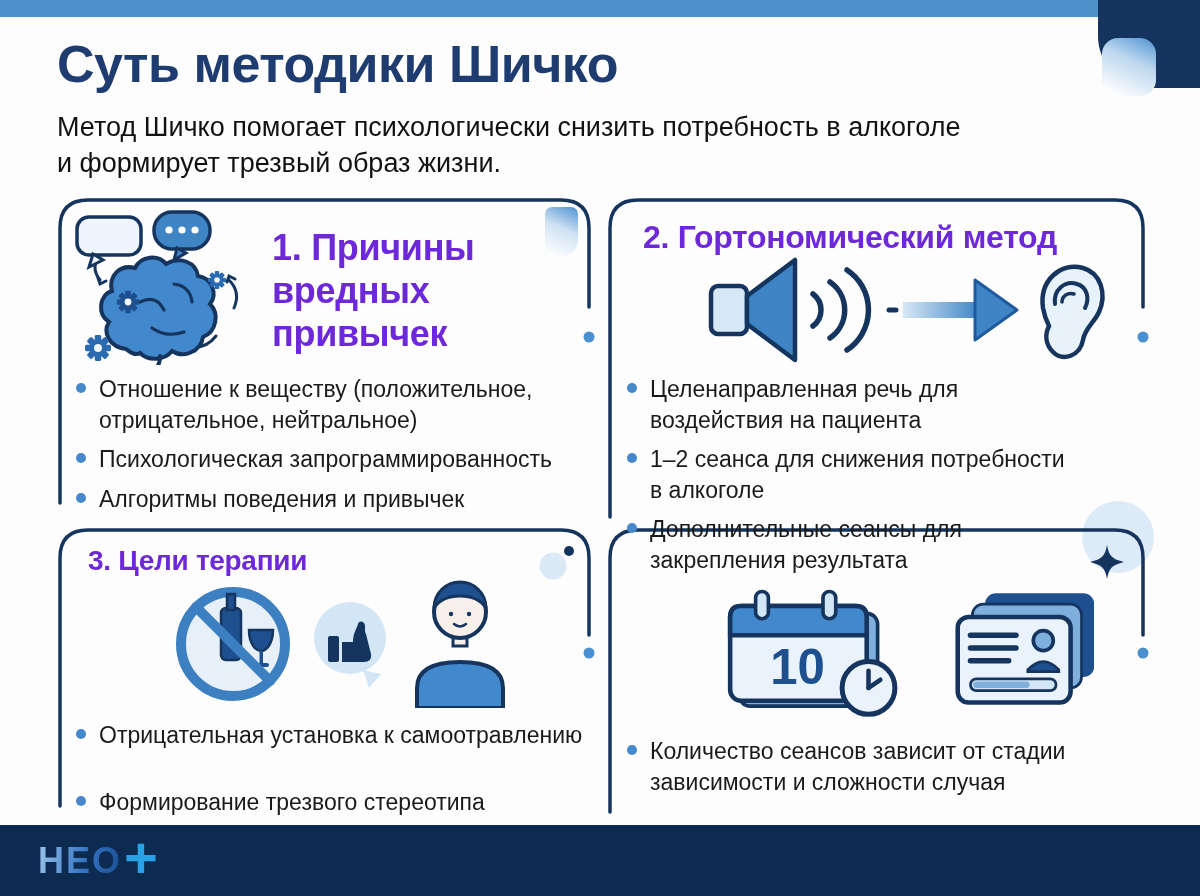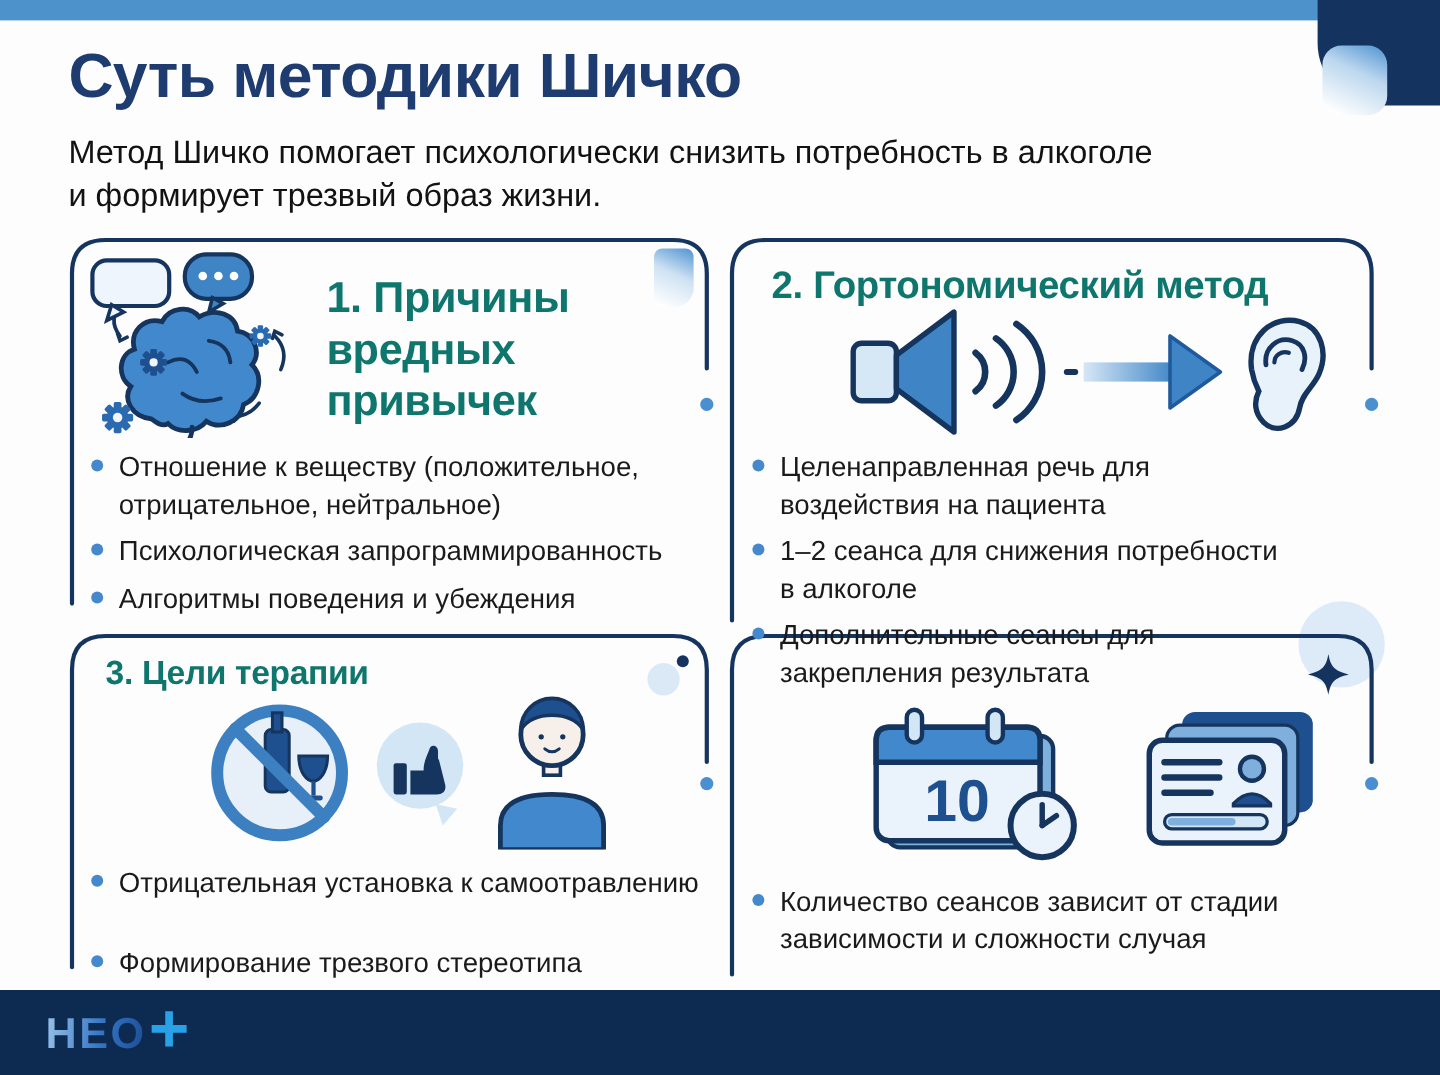--- a/index.html
+++ b/index.html
@@ -9,21 +9,21 @@
 
   .topbar{left:0;top:0;width:1200px;height:17px;background:#4e92cc;}
   .corner-blob{right:-14px;top:-16px;width:116px;height:104px;background:#14345f;border-radius:0 0 0 52px;}
   .corner-grad{left:1102px;top:38px;width:54px;height:58px;border-radius:16px;
                background:linear-gradient(205deg,#4f92d2 0%,#bcd7ee 40%,#ffffff 92%);}
 
   .page-title{left:57px;top:34px;font-size:52px;font-weight:800;color:#1e3c6f;letter-spacing:-0.5px;}
   .page-subtitle{left:57px;top:110px;width:1030px;font-size:27px;line-height:1.33;color:#121212;}
 
   .card{position:absolute;}
-  .card-title{position:absolute;font-weight:800;color:#0f766e;line-height:1.2;letter-spacing:-0.3px;}
+  .card-title{position:absolute;font-weight:800;color:#6d28d9;line-height:1.2;letter-spacing:-0.3px;}
   .bullets{position:absolute;display:flex;flex-direction:column;gap:9px;}
   .bullet{display:flex;align-items:flex-start;gap:13px;}
   .bullet .dot{flex:0 0 auto;width:10px;height:10px;border-radius:50%;background:#4688cc;margin-top:9px;}
   .bullet .txt{font-size:23px;line-height:1.33;color:#1a1a1a;}
 
   .deco-sq{left:545px;top:207px;width:33px;height:49px;border-radius:7px 7px 16px 7px;
            background:linear-gradient(205deg,#4f92d2 0%,#cfe2f3 45%,#ffffff 95%);}
 
   .footer{left:0;top:825px;width:1200px;height:71px;background:#0d2b50;display:flex;align-items:center;}
   .logo{margin-left:38px;display:flex;align-items:center;line-height:1;}
@@ -116,21 +116,21 @@
       <div class="bullet">
           <span class="dot"></span>
           <span class="txt">Отношение к веществу (положительное, отрицательное, нейтральное)</span>
         </div>
       <div class="bullet">
           <span class="dot"></span>
           <span class="txt">Психологическая запрограммированность</span>
         </div>
       <div class="bullet">
           <span class="dot"></span>
-          <span class="txt">Алгоритмы поведения и убеждения</span>
+          <span class="txt">Алгоритмы поведения и привычек</span>
         </div>
     </div>
   </div>
 
   <div class="card" style="left:609px;top:200px;width:534px;height:312px;">
     <div class="card-title" style="left:34px;top:18px;width:480px;font-size:32px;">2. Гортономический метод</div>
     <svg class="abs" style="left:88px;top:52px" width="420" height="116" viewBox="0 0 420 116">
       <defs>
         <linearGradient id="lg-arrow" x1="0" y1="0" x2="1" y2="0">
           <stop offset="0" stop-color="#d6e7f6"></stop>

